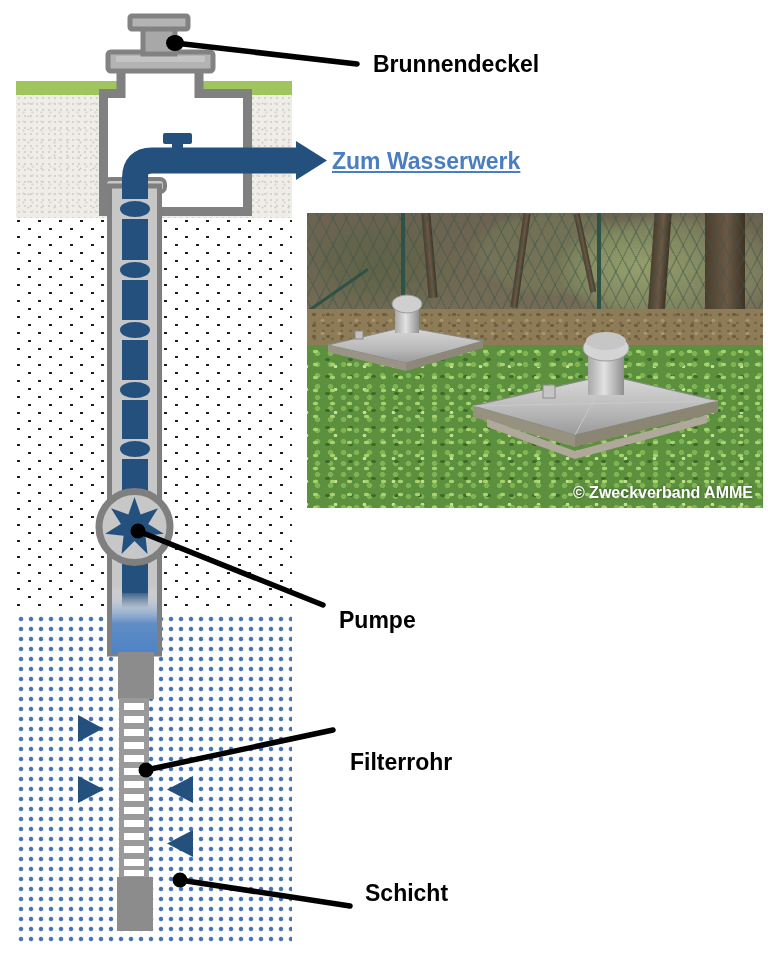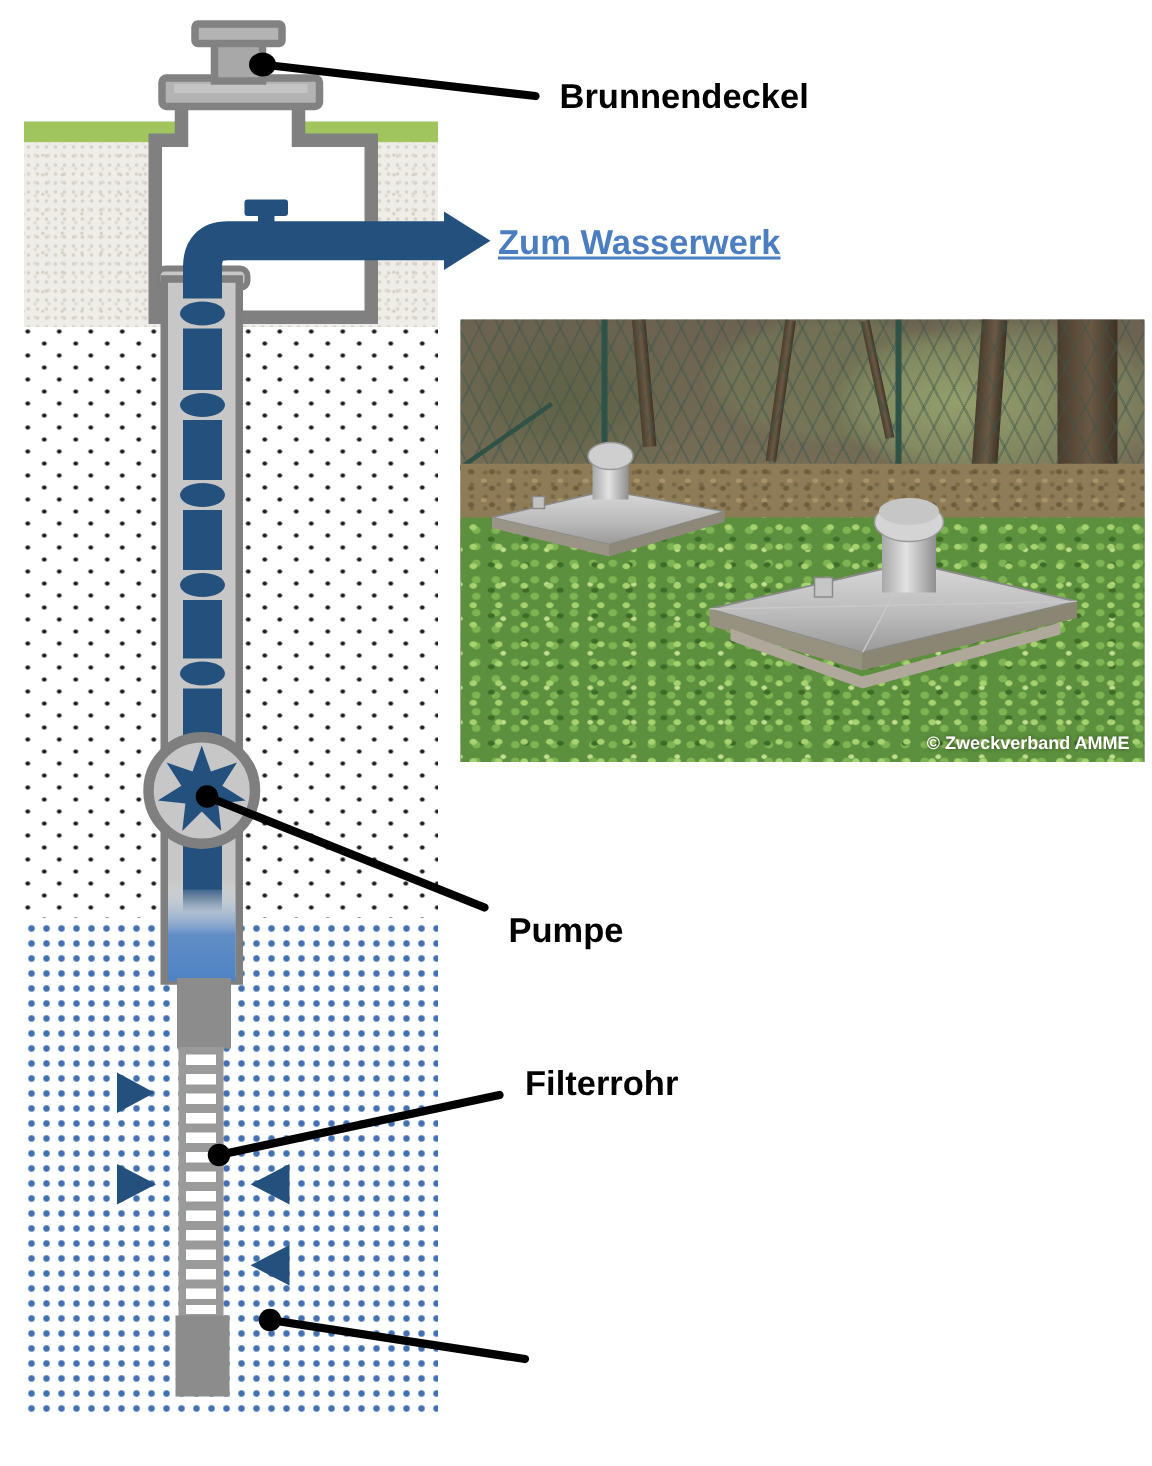--- a/index.html
+++ b/index.html
@@ -72,21 +72,21 @@
     background-color:#5c8f3e;
     background-image:
       radial-gradient(#a7d36f 2.2px, transparent 2.8px),
       radial-gradient(#3e6b28 2px, transparent 2.6px),
       radial-gradient(#7fb452 2.6px, transparent 3.2px),
       radial-gradient(#c2e08f 1.6px, transparent 2.2px);
     background-size:17px 13px, 23px 17px, 13px 11px, 29px 23px;
     background-position:0 0, 9px 6px, 4px 3px, 14px 10px;
   }
   .photo .caption{position:absolute;right:10px;bottom:6px;color:#ffffff;
-    font-weight:bold;font-size:12px;text-shadow:0 0 3px rgba(0,0,0,.45);}
+    font-weight:bold;font-size:16px;text-shadow:0 0 3px rgba(0,0,0,.45);}
 </style>
 </head>
 <body>
 
 <div class="abs green-strip" style="left:16px;top:81px;width:101px;height:14px;"></div>
 <div class="abs green-strip" style="left:203px;top:81px;width:89px;height:14px;"></div>
 
 <div class="abs speckle" style="left:16px;top:95px;width:276px;height:123px;"></div>
 
 <div class="abs dots-black" style="left:16px;top:218px;width:276px;height:396px;"></div>
@@ -190,22 +190,23 @@
     <ellipse cx="175" cy="43" rx="9" ry="8"></ellipse>
     <circle cx="138" cy="531" r="7.5"></circle>
     <circle cx="146" cy="770" r="7.5"></circle>
     <circle cx="180" cy="880" r="7.5"></circle>
   </g>
 </svg>
 
 <div class="lbl" style="left:373px;top:50px;">Brunnendeckel</div>
 <div class="lbl lbl-blue" style="left:332px;top:147px;text-decoration:underline;">Zum Wasserwerk</div>
 <div class="lbl" style="left:339px;top:606px;">Pumpe</div>
-<div class="lbl" style="left:350px;top:708px;">Filterrohr</div>
+<div class="lbl" style="left:350px;top:748px;">Filterrohr</div>
 <div class="lbl" style="left:365px;top:879px;">
+  <div>Schicht</div>
 </div>
 
 <div class="abs photo">
   <div class="abs woods"></div>
 
   <div class="abs blob" style="left:250px;top:10px;width:170px;height:90px;border-radius:50%;
        background:radial-gradient(#9aa871cc, #7d8a5e44 70%, transparent);"></div>
   <div class="abs blob" style="left:-20px;top:0;width:180px;height:110px;border-radius:50%;
        background:radial-gradient(#55604088, transparent 70%);"></div>
 

